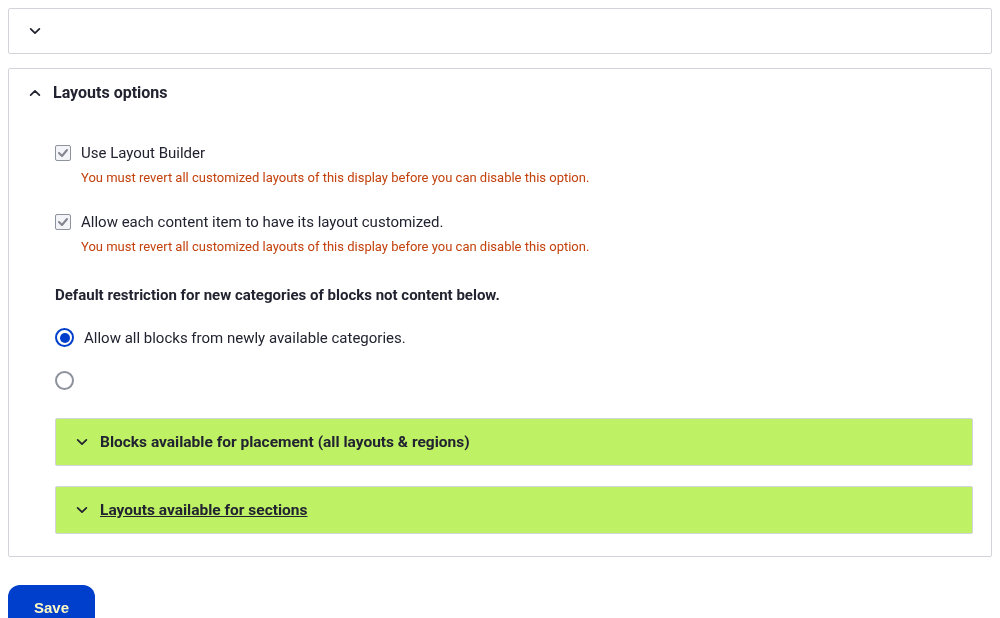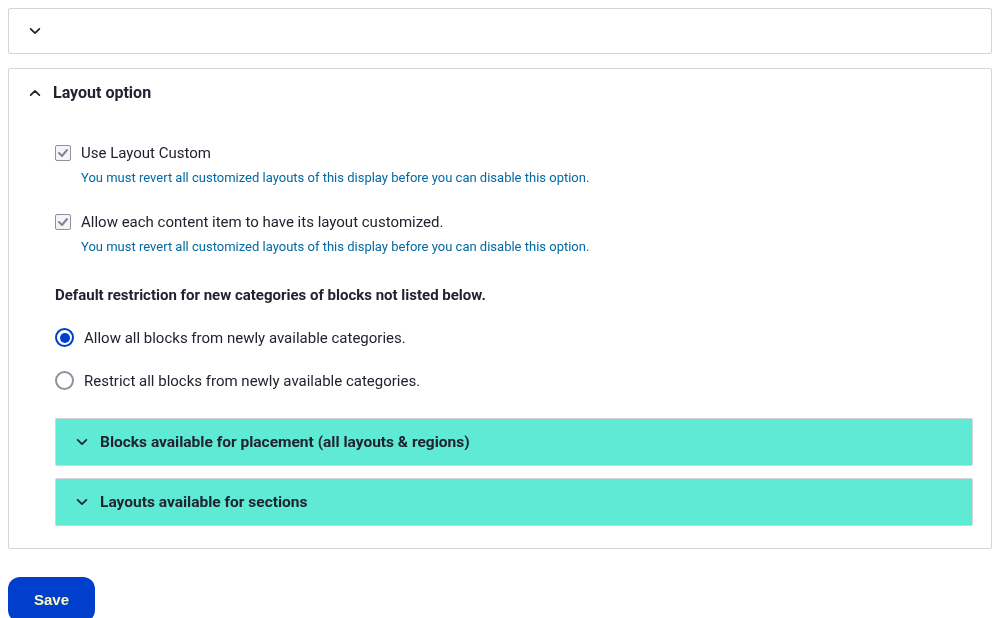--- a/index.html
+++ b/index.html
@@ -61,21 +61,21 @@
     flex-shrink: 0;
   }
   .checkbox.disabled { background: #f3f4f7; }
   .checkbox svg { width: 12px; height: 12px; }
   .checkbox-label {
     font-size: 15px;
     color: #222330;
   }
   .help-text {
     font-size: 13px;
-    color: #0369a1;
+    color: #c2410c;
     margin-top: 8px;
     margin-left: 26px;
   }
   .radio-heading {
     font-weight: 700;
     font-size: 15px;
     color: #222330;
     margin-top: 32px;
   }
   .radio-row {
@@ -105,23 +105,23 @@
     border-radius: 50%;
   }
   .radio-label {
     font-size: 15px;
     color: #222330;
   }
   .sub-panel {
     border: 1px solid #d3d4d9;
     border-radius: 2px;
     margin-top: 28px;
-    background: #5eead4;
-  }
-  .sub-panel + .sub-panel { margin-top: 12px; }
+    background: #bef264;
+  }
+  .sub-panel + .sub-panel { margin-top: 20px; text-decoration: underline; }
   .sub-panel-header {
     display: flex;
     align-items: center;
     padding: 14px 18px;
     cursor: pointer;
   }
   .sub-panel-header .title {
     font-weight: 700;
     font-size: 15.5px;
     color: #222330;
@@ -155,58 +155,57 @@
 </div>
 
 
 <div class="panel">
   <div class="panel-header">
     <span class="chevron">
       <svg viewBox="0 0 16 16">
           <path d="M3 10.5 L8 5.5 L13 10.5" fill="none" stroke="#222330" stroke-width="2" stroke-linecap="round" stroke-linejoin="round"></path>
         </svg>
     </span>
-    <span class="title">Layout option</span>
+    <span class="title">Layouts options</span>
   </div>
   <div class="panel-body">
 
     <div class="field-group">
       <div class="checkbox-row">
         <span class="checkbox disabled">
           <svg viewBox="0 0 12 12">
               <path d="M2 6 L5 9 L10 3" fill="none" stroke="#82858f" stroke-width="2" stroke-linecap="round" stroke-linejoin="round"></path>
             </svg>
         </span>
-        <span class="checkbox-label">Use Layout Custom</span>
+        <span class="checkbox-label">Use Layout Builder</span>
       </div>
       <div class="help-text">You must revert all customized layouts of this display before you can disable this option.</div>
     </div>
 
     <div class="field-group">
       <div class="checkbox-row">
         <span class="checkbox disabled">
           <svg viewBox="0 0 12 12">
               <path d="M2 6 L5 9 L10 3" fill="none" stroke="#82858f" stroke-width="2" stroke-linecap="round" stroke-linejoin="round"></path>
             </svg>
         </span>
         <span class="checkbox-label">Allow each content item to have its layout customized.</span>
       </div>
       <div class="help-text">You must revert all customized layouts of this display before you can disable this option.</div>
     </div>
 
-    <div class="radio-heading">Default restriction for new categories of blocks not listed below.</div>
+    <div class="radio-heading">Default restriction for new categories of blocks not content below.</div>
 
     <div class="radio-row">
       <span class="radio selected"></span>
       <span class="radio-label">Allow all blocks from newly available categories.</span>
     </div>
 
     <div class="radio-row">
       <span class="radio"></span>
-      <span class="radio-label">Restrict all blocks from newly available categories.</span>
     </div>
 
     <div class="sub-panel">
       <div class="sub-panel-header">
         <span class="chevron">
           <svg viewBox="0 0 16 16">
               <path d="M3 5.5 L8 10.5 L13 5.5" fill="none" stroke="#222330" stroke-width="2" stroke-linecap="round" stroke-linejoin="round"></path>
             </svg>
         </span>
         <span class="title">Blocks available for placement (all layouts &amp; regions)</span>

